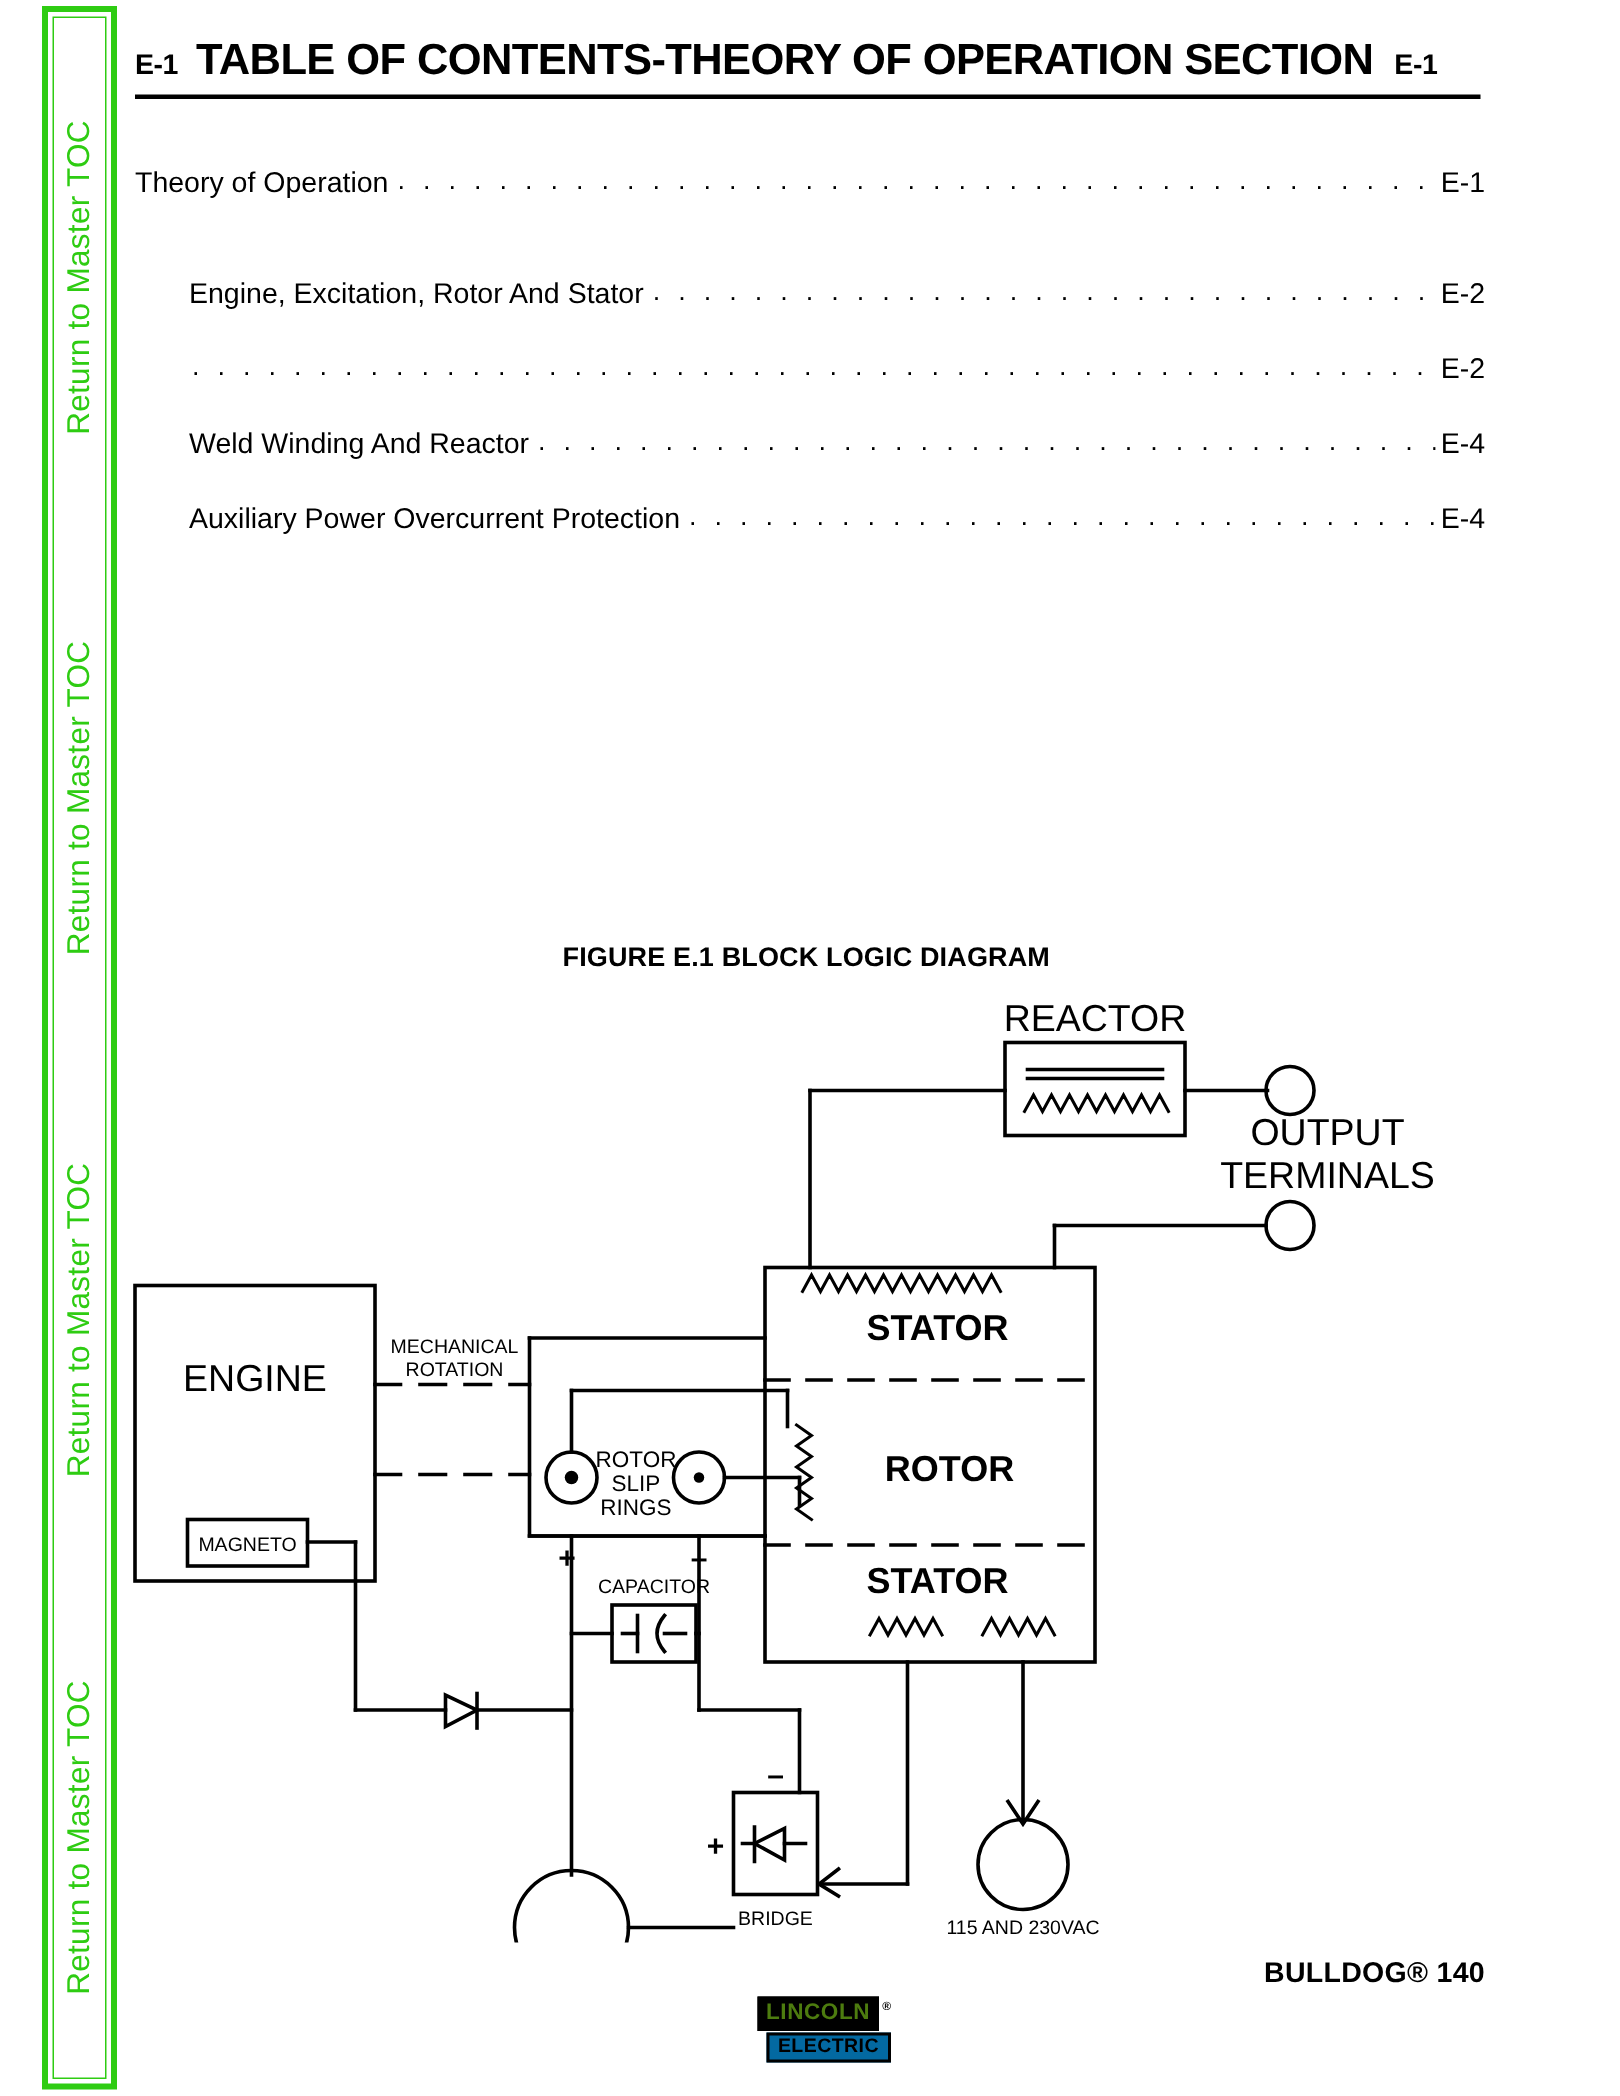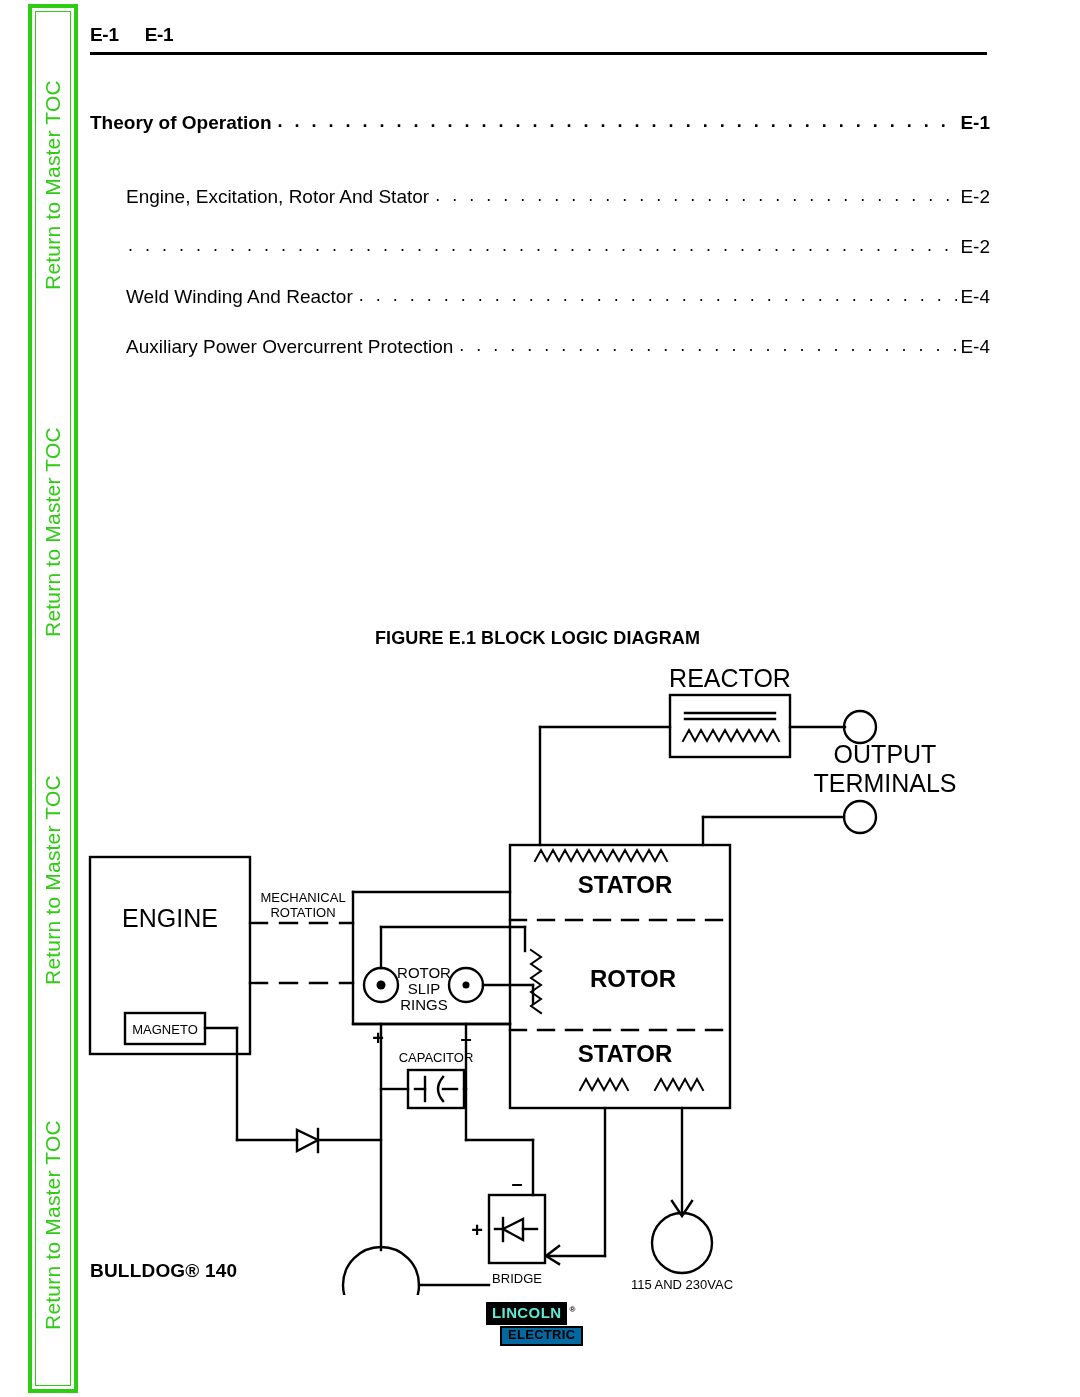--- a/index.html
+++ b/index.html
@@ -90,21 +90,21 @@
   
   #toc { position: absolute; left: 0; top: 112px; width: 900px; }
   .toc-row {
     display: flex;
     align-items: baseline;
     width: 900px;
     margin-bottom: 27px;
     font-size: 19px;
     white-space: nowrap;
   }
-  .toc-row.main { font-weight: bold; margin-bottom: 52px; }
+  .toc-row.main { font-weight: normal; margin-bottom: 52px; }
   .toc-row.sub { padding-left: 36px; font-weight: normal; margin-top: 28px; }
   .toc-label { flex: none; padding-right: 4px; }
   .toc-dots {
     flex: 1 1 auto;
     overflow: hidden;
     letter-spacing: 3.5px;
     font-size: 18px;
     white-space: nowrap;
     margin: 0 2px;
     position: relative;
@@ -124,42 +124,41 @@
   #diagram {
     position: absolute;
     left: -5px; top: 665px;
     width: 995px; height: 630px; text-align: center;
   }
   #diagram svg { display: block; }
 
   
   #footer {
     position: absolute;
-    left: 0; top: 1260px;
+    left: 0; top: 1305px;
     width: 900px;
-    text-align: left;
+    text-align: right;
   }
   #footer-model {
     font-size: 19px; font-weight: bold;
     letter-spacing: 0.2px;
   }
   #logo {
     margin: 4px auto 0;
     width: 108px;
     position: relative;
   }
   #logo-top {
-    background: #000; color: #5eead4;
+    background: #000; color: #4d7c0f;
     font-size: 15px; font-weight: bold;
     letter-spacing: 0.4px;
     padding: 1px 4px 2px;
     display: inline-block;
     border: 2px solid #000;
     line-height: 1.05;
-    margin-top: 16px;
   }
   #logo-reg {
     font-size: 8px; font-weight: bold;
     vertical-align: super;
     margin-left: 2px;
   }
   #logo-bottom {
     background: #0369a1; color: #000;
     font-size: 13px; font-weight: bold;
     letter-spacing: 0.3px;
@@ -180,20 +179,21 @@
   <div class="toc-link r2">Return to Master TOC</div>
   <div class="toc-link r3">Return to Master TOC</div>
   <div class="toc-link r4">Return to Master TOC</div>
 </div>
 
 <div id="page">
 
   <div id="header">
     <div id="header-row">
       <span id="hdr-left">E-1</span>
+      <span id="hdr-title">TABLE OF CONTENTS-THEORY OF OPERATION SECTION</span>
       <span id="hdr-right">E-1</span>
     </div>
     <div id="header-rule"></div>
   </div>
 
   <div id="toc">
     <div class="toc-row main">
       <span class="toc-label">Theory of Operation</span>
       <span class="toc-dots">. . . . . . . . . . . . . . . . . . . . . . . . . . . . . . . . . . . . . . . . . . . . . . . . . . . . . . . . . . . . . . . . . . . . . . . . . . . . . . . . . . . . . . . . . . . . . . . . . . . . . . .</span>
       <span class="toc-page">E-1</span>

